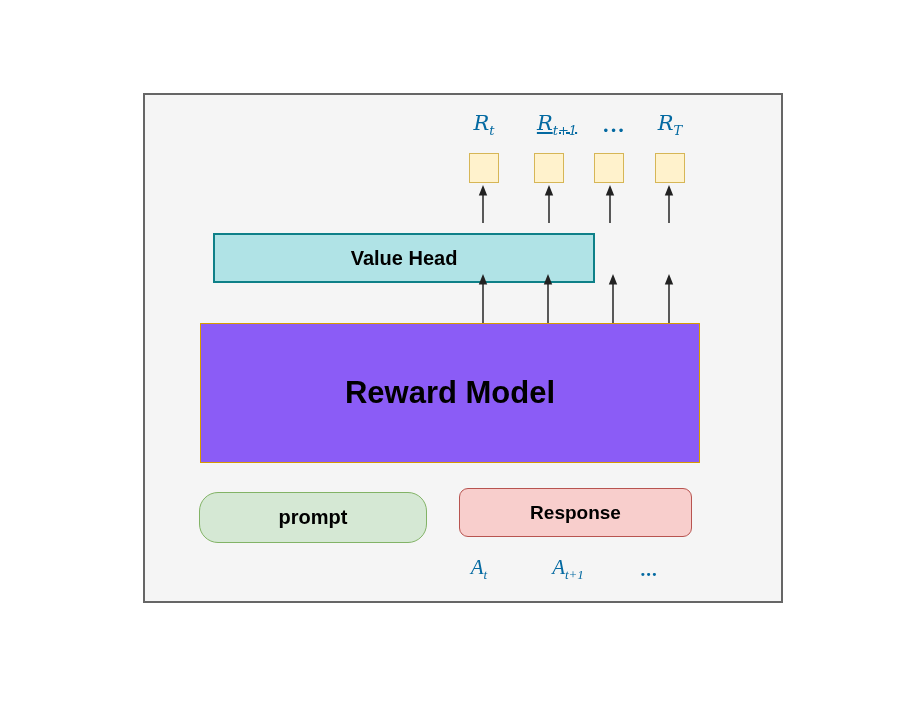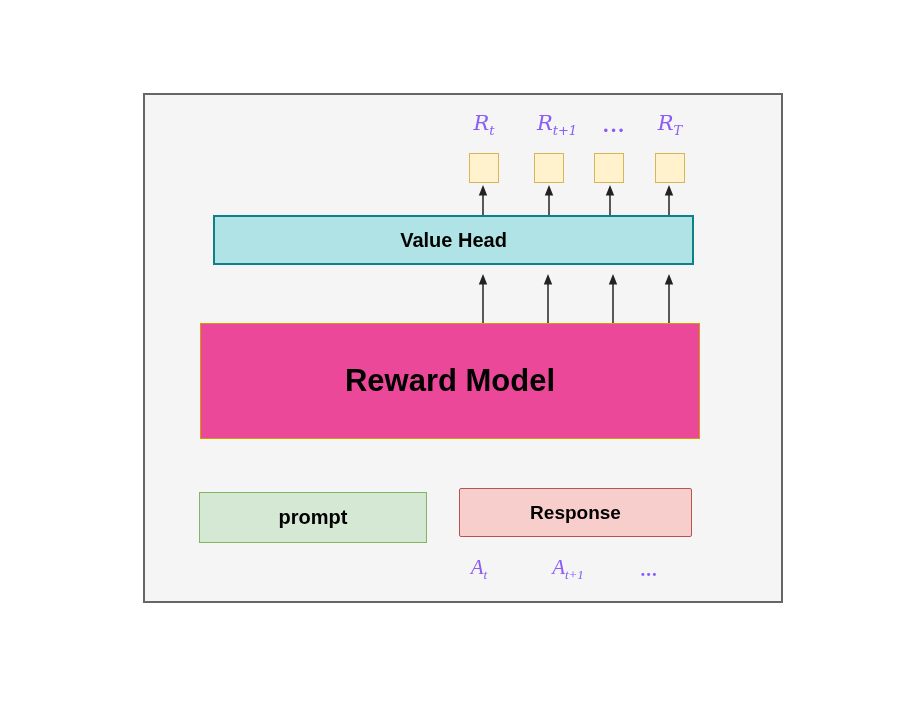--- a/index.html
+++ b/index.html
@@ -22,47 +22,47 @@
   .box {
     position: absolute;
     box-sizing: border-box;
     display: flex;
     align-items: center;
     justify-content: center;
     color: #000000;
     font-weight: bold;
   }
   .value-head {
-    left: 213px; top: 215px;
-    width: 481px; height: 50px;
+    left: 213px; top: 233px;
+    width: 382px; height: 50px;
     background: #b0e3e6;
     border: 2px solid #0e8088;
     font-size: 20px;
   }
   .reward-model {
     left: 200px; top: 323px;
-    width: 500px; height: 116px;
-    background: #ec4899;
+    width: 500px; height: 140px;
+    background: #8b5cf6;
     border: 1.5px solid #d79b00;
     font-size: 31px;
   }
   .prompt-box {
     left: 199px; top: 492px;
     width: 228px; height: 51px;
     background: #d5e8d4;
     border: 1.5px solid #82b366;
-    border-radius: 0;
+    border-radius: 19px;
     font-size: 20px;
   }
   .response-box {
     left: 459px; top: 488px;
     width: 233px; height: 49px;
     background: #f8cecc;
     border: 1.5px solid #b85450;
-    border-radius: 2px;
+    border-radius: 9px;
     font-size: 19px;
   }
   .out-square {
     position: absolute;
     top: 153px;
     width: 30px; height: 30px;
     box-sizing: border-box;
     background: #fff2cc;
     border: 1.5px solid #d6b656;
   }
@@ -70,21 +70,21 @@
   .sq2 { left: 534px; }
   .sq3 { left: 594px; }
   .sq4 { left: 655px; }
   .math {
     position: absolute;
     transform: translateX(-50%);
     font-family: "DejaVu Serif", serif;
     font-style: italic;
     font-size: 21px;
     line-height: 1.05;
-    color: #8b5cf6;
+    color: #0369a1;
     white-space: nowrap;
   }
   .math sub {
     font-size: 0.62em;
     line-height: 0;
   }
   .dots {
     font-style: normal;
     font-weight: bold;
     font-size: 19px;
@@ -95,21 +95,21 @@
   .arrow { position: absolute; }
 </style>
 </head>
 <body>
 
 <div class="canvas">
 
   <div class="frame"></div>
 
   <span class="math top-row" style="left:484px;"><span>R</span><sub>t</sub></span>
-  <span class="math top-row" style="left:557px;"><span>R</span><sub>t+1</sub></span>
+  <span class="math top-row" style="left:557px;text-decoration:underline;"><span>R</span><sub>t+1</sub></span>
   <span class="math top-row dots" style="left:614px; top:116px;">...</span>
   <span class="math top-row" style="left:670px;"><span>R</span><sub>T</sub></span>
 
   <div class="out-square sq1"></div>
   <div class="out-square sq2"></div>
   <div class="out-square sq3"></div>
   <div class="out-square sq4"></div>
 
   <svg class="arrow" style="left:477px;top:185px;" width="12" height="38">
       <line x1="6" y1="10" x2="6" y2="38" stroke="#3d3d3d" stroke-width="1.7"></line>

